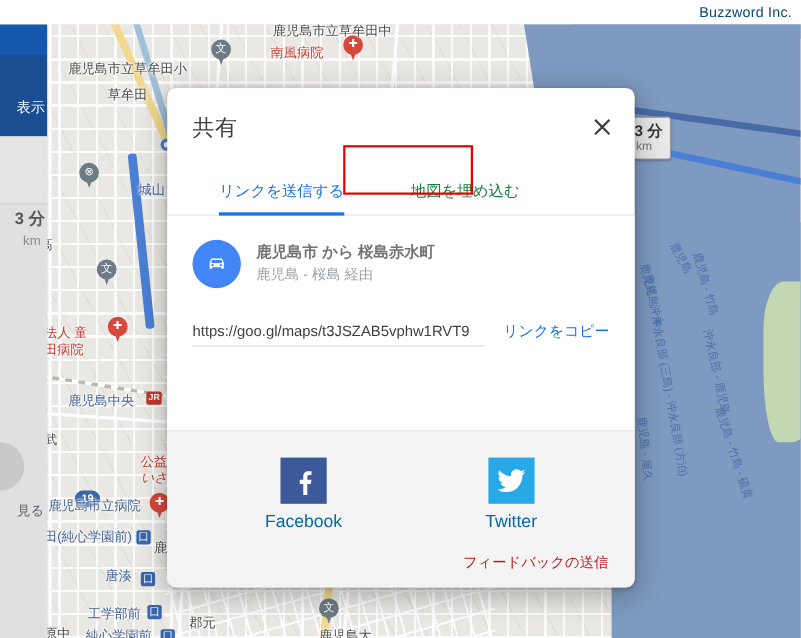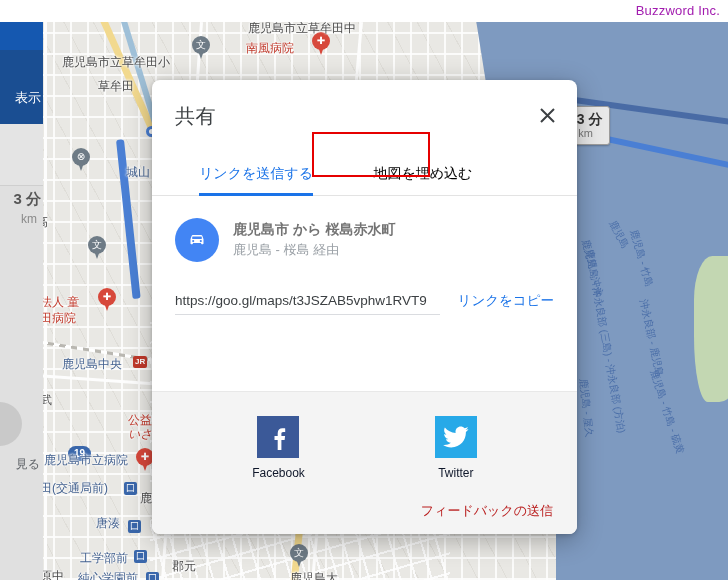--- a/index.html
+++ b/index.html
@@ -25,21 +25,21 @@
     position: absolute;
     left: 0; top: 0;
     width: 728px; height: 22px;
     background: #ffffff;
     z-index: 40;
   }
   .brand-text {
     position: absolute;
     right: 8px; top: 3px;
     font-size: 13px;
-    color: #a21caf;
+    color: #0c4a6e;
     letter-spacing: 0.2px;
     white-space: nowrap;
     text-align: center;
   }
 
   
   .map-root {
     position: absolute;
     left: 0; top: 22px;
     width: 728px; height: 558px;
@@ -361,21 +361,21 @@
     height: 40px;
     border-bottom: 1px solid #e3e3e3;
     padding-left: 23px;
   }
   .tab {
     position: relative;
     display: inline-block;
     height: 40px;
     line-height: 34px;
     font-size: 14px;
-    color: #000000;
+    color: #15803d;
     cursor: pointer;
     vertical-align: top;
   }
   .tab.active { color: #1a73e8; margin-left: 24px; }
   .tab.active::after {
     content: "";
     position: absolute;
     left: 0; right: 0; bottom: 0;
     height: 3px;
     background: #1a73e8;
@@ -481,22 +481,22 @@
   .social .tile {
     width: 42px; height: 42px;
     margin: 0 auto 8px auto;
     display: flex;
     align-items: center;
     justify-content: center;
   }
   .social .tile.fb { background: #3b5998; }
   .social .tile.tw { background: #27a9e8; }
   .social .name {
-    font-size: 12px;
-    color: #0f172a;
+    font-size: 16px;
+    color: #0369a1;
   }
   .feedback {
     position: absolute;
     right: 24px; bottom: 14px;
     font-size: 13px;
     color: #b91c1c;
     cursor: pointer;
   }
 </style>
 </head>
@@ -590,21 +590,21 @@
         <div class="mlabel blue" style="left: 126px; top: 142px;">城山</div>
         <div class="mlabel dark" style="left: 0px; top: 192px;">鹿児島高</div>
         <div class="mlabel dark" style="left: 0px; top: 222px;">鶴丸高</div>
         <div class="mlabel red" style="left: 40px; top: 272px;">法人 童</div>
         <div class="mlabel red" style="left: 40px; top: 288px;">田病院</div>
         <div class="mlabel blue" style="left: 62px; top: 334px;">鹿児島中央</div>
         <div class="mlabel dark" style="left: 40px; top: 370px;">武</div>
         <div class="mlabel red" style="left: 128px; top: 390px;">公益</div>
         <div class="mlabel red" style="left: 128px; top: 404px; font-style: italic;">いさ</div>
         <div class="mlabel blue" style="left: 44px; top: 430px;">鹿児島市立病院</div>
-        <div class="mlabel blue" style="left: 40px; top: 458px;">田(交通局前)</div>
+        <div class="mlabel blue" style="left: 40px; top: 458px;">田(純心学園前)</div>
         <div class="mlabel dark" style="left: 140px; top: 468px;">鹿</div>
         <div class="mlabel blue" style="left: 96px; top: 493px;">唐湊</div>
         <div class="mlabel blue" style="left: 80px; top: 528px;">工学部前</div>
         <div class="mlabel blue" style="left: 78px; top: 548px;">純心学園前</div>
         <div class="mlabel dark" style="left: 40px; top: 546px;">原中</div>
         <div class="mlabel dark" style="left: 172px; top: 536px;">郡元</div>
         <div class="mlabel dark" style="left: 290px; top: 548px;">鹿児島大</div>
       </div>
 
     <div id="sea-labels">

